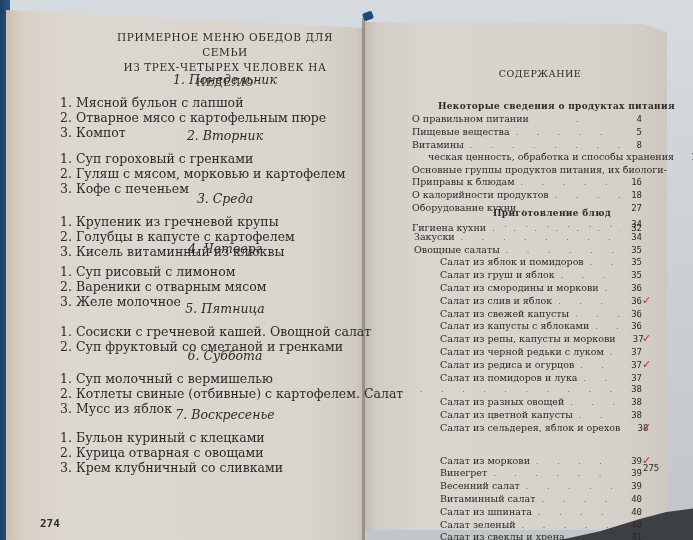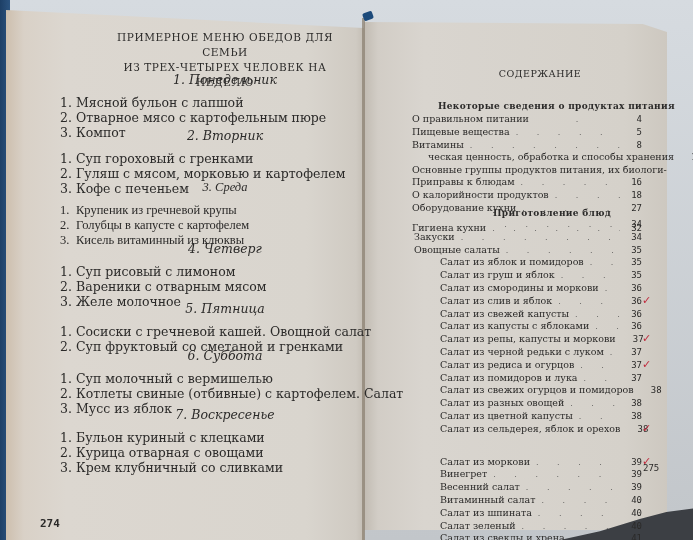--- a/index.html
+++ b/index.html
@@ -74,21 +74,21 @@
       <div class="dish"><span class="num">1.</span><span>Мясной бульон с лапшой</span></div>
       <div class="dish"><span class="num">2.</span><span>Отварное мясо с картофельным пюре</span></div>
       <div class="dish"><span class="num">3.</span><span>Компот</span></div>
     </div>
     <div class="day" style="top: 128px;">
       <div class="day-heading">2. Вторник</div>
       <div class="dish"><span class="num">1.</span><span>Суп гороховый с гренками</span></div>
       <div class="dish"><span class="num">2.</span><span>Гуляш с мясом, морковью и картофелем</span></div>
       <div class="dish"><span class="num">3.</span><span>Кофе с печеньем</span></div>
     </div>
-    <div class="day" style="top: 180px; font-family: Liberation Serif, serif;">
+    <div class="day" style="top: 191px;">
       <div class="day-heading">3. Среда</div>
       <div class="dish"><span class="num">1.</span><span>Крупеник из гречневой крупы</span></div>
       <div class="dish"><span class="num">2.</span><span>Голубцы в капусте с картофелем</span></div>
       <div class="dish"><span class="num">3.</span><span>Кисель витаминный из клюквы</span></div>
     </div>
     <div class="day" style="top: 241px;">
       <div class="day-heading">4. Четверг</div>
       <div class="dish"><span class="num">1.</span><span>Суп рисовый с лимоном</span></div>
       <div class="dish"><span class="num">2.</span><span>Вареники с отварным мясом</span></div>
       <div class="dish"><span class="num">3.</span><span>Желе молочное</span></div>
@@ -227,21 +227,20 @@
       <span class="dots">. . . . . . . . . . . . . . . . . . . .</span>
       <span class="p">37</span>
       <span class="chk" style="left: 100%; color: rgb(192, 41, 60);">✓</span>
     </div>
     <div class="toc-row indent" style="position: relative;">
       <span class="t">Салат из помидоров и лука</span>
       <span class="dots">. . . . . . . . . . . . . . . . . . . .</span>
       <span class="p">37</span>
     </div>
     <div class="toc-row indent" style="position: relative;">
-      <span class="t">Салат из свежих огурцов и помидоров</span>
       <span class="dots">. . . . . . . . . . . . . . . . . . . .</span>
       <span class="p">38</span>
     </div>
     <div class="toc-row indent" style="position: relative;">
       <span class="t">Салат из разных овощей</span>
       <span class="dots">. . . . . . . . . . . . . . . . . . . .</span>
       <span class="p">38</span>
     </div>
     <div class="toc-row indent" style="position: relative;">
       <span class="t">Салат из цветной капусты</span>

